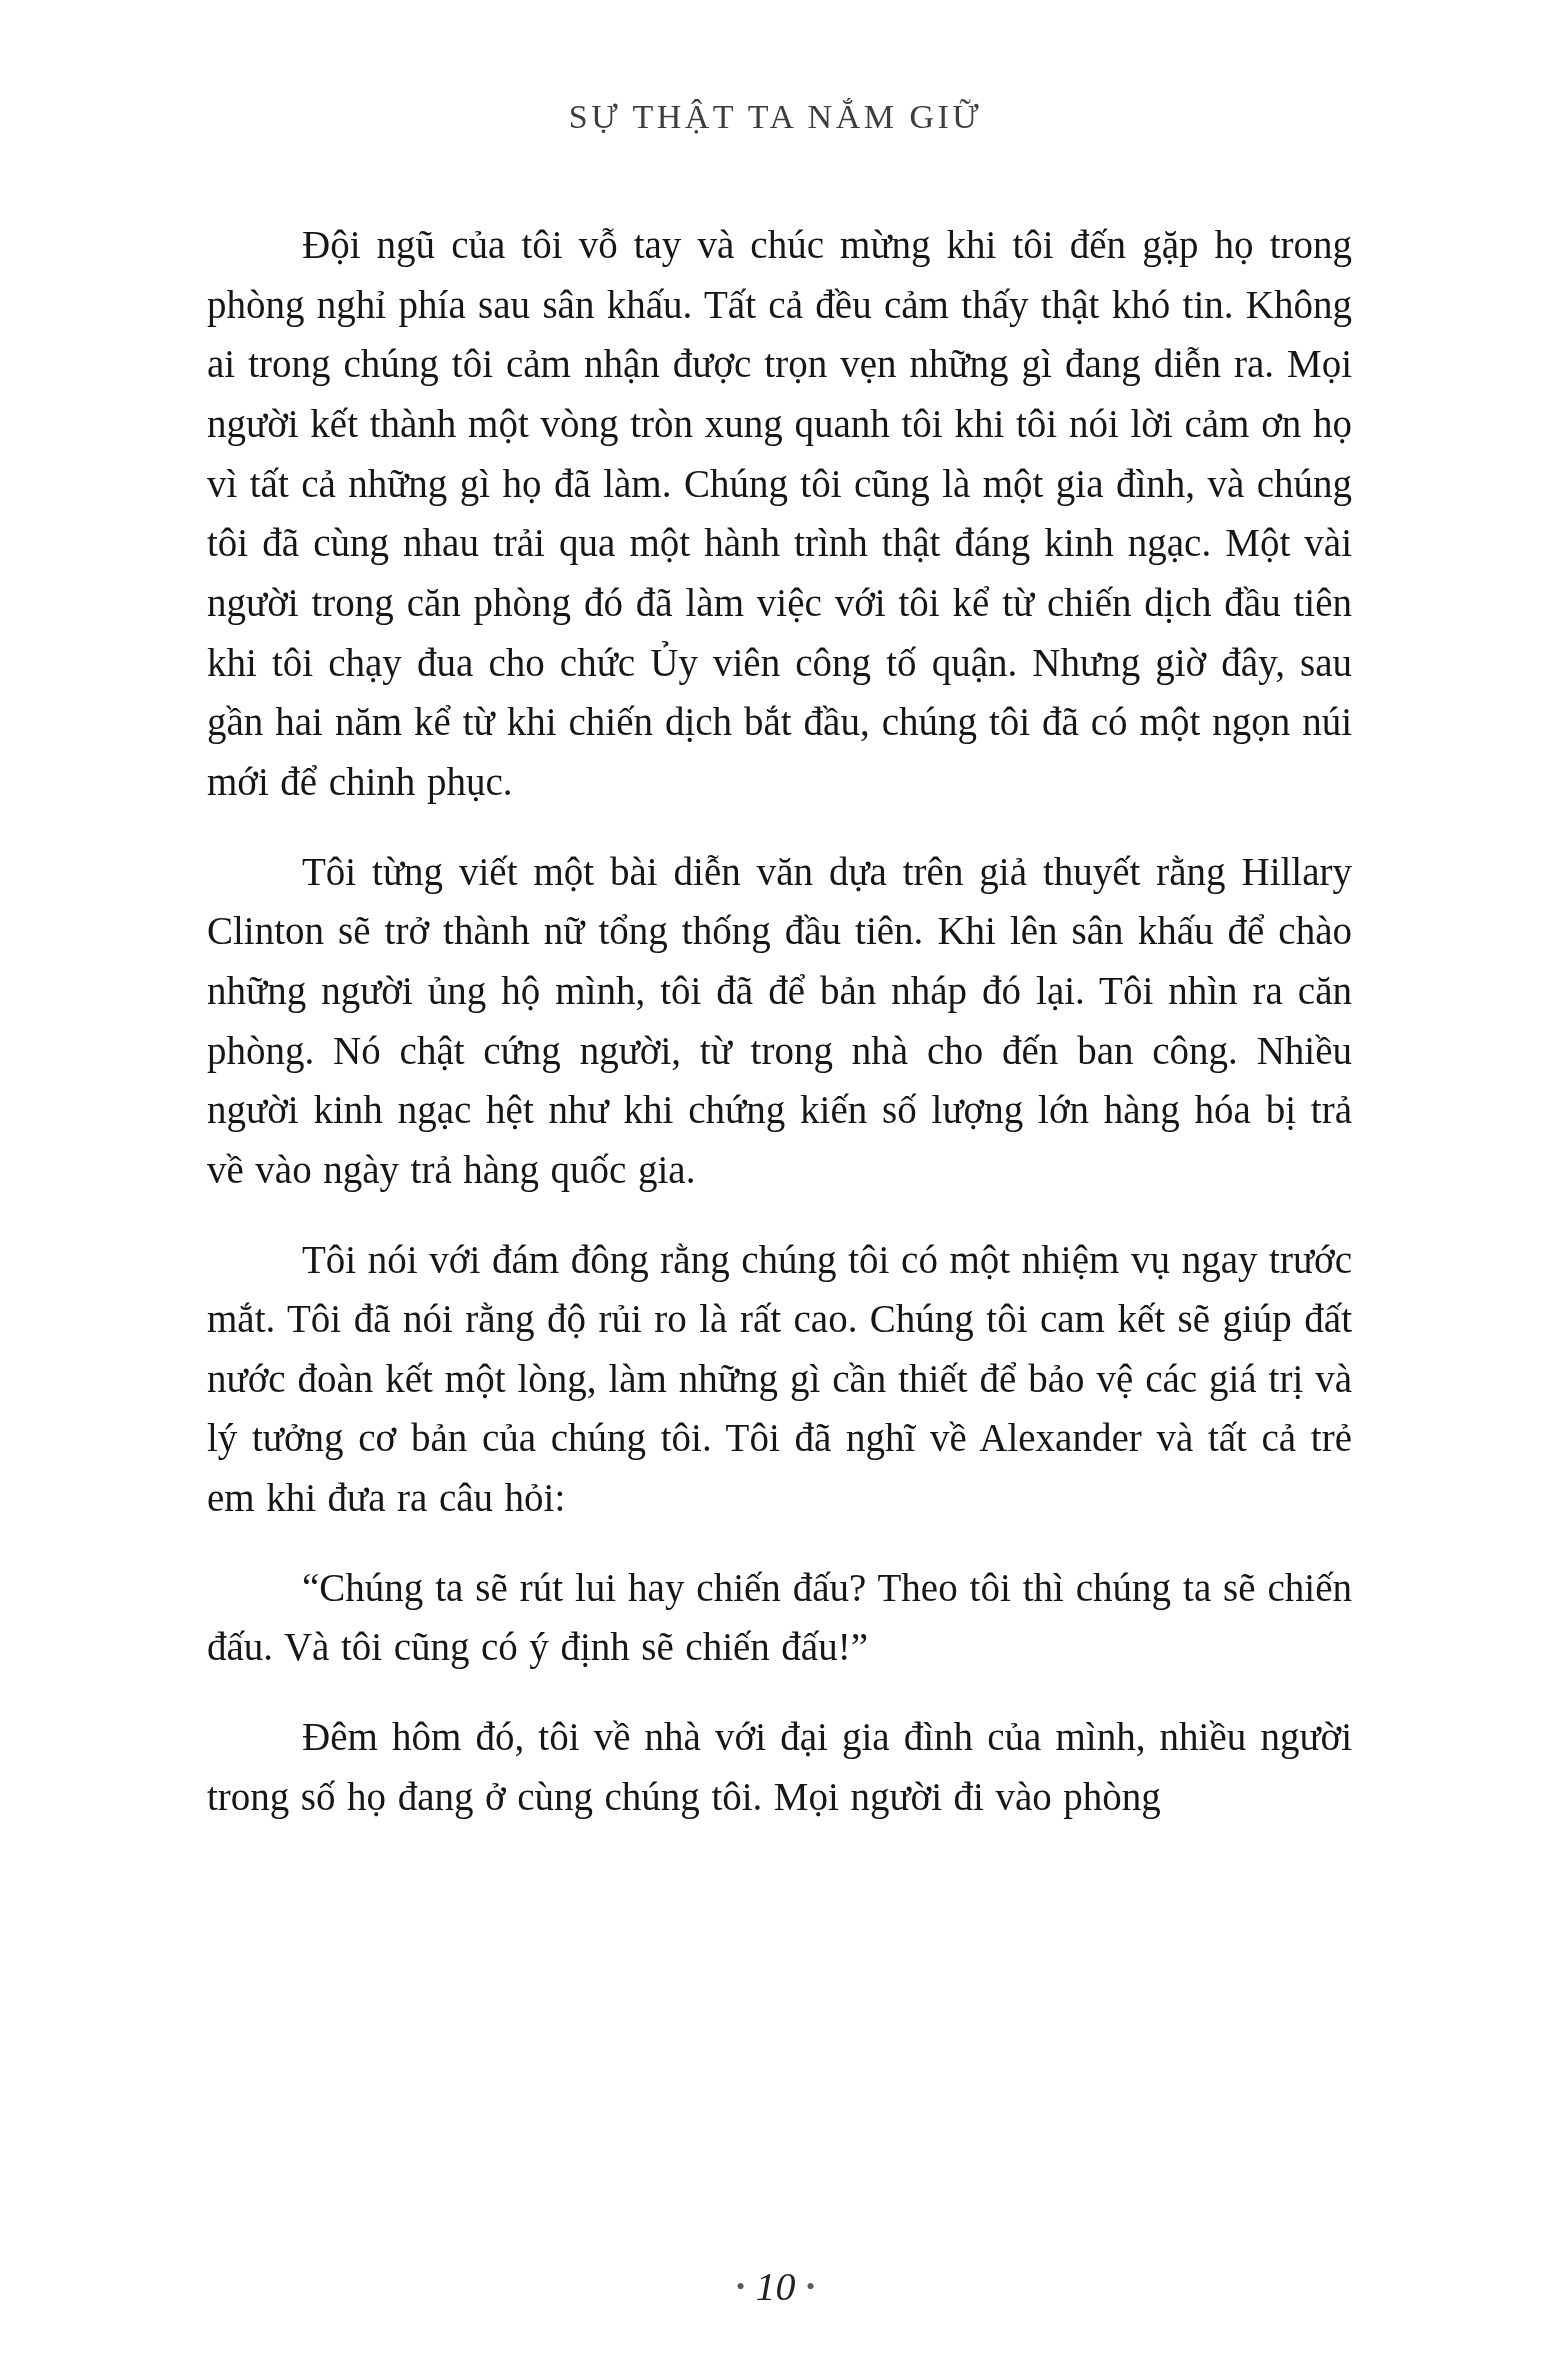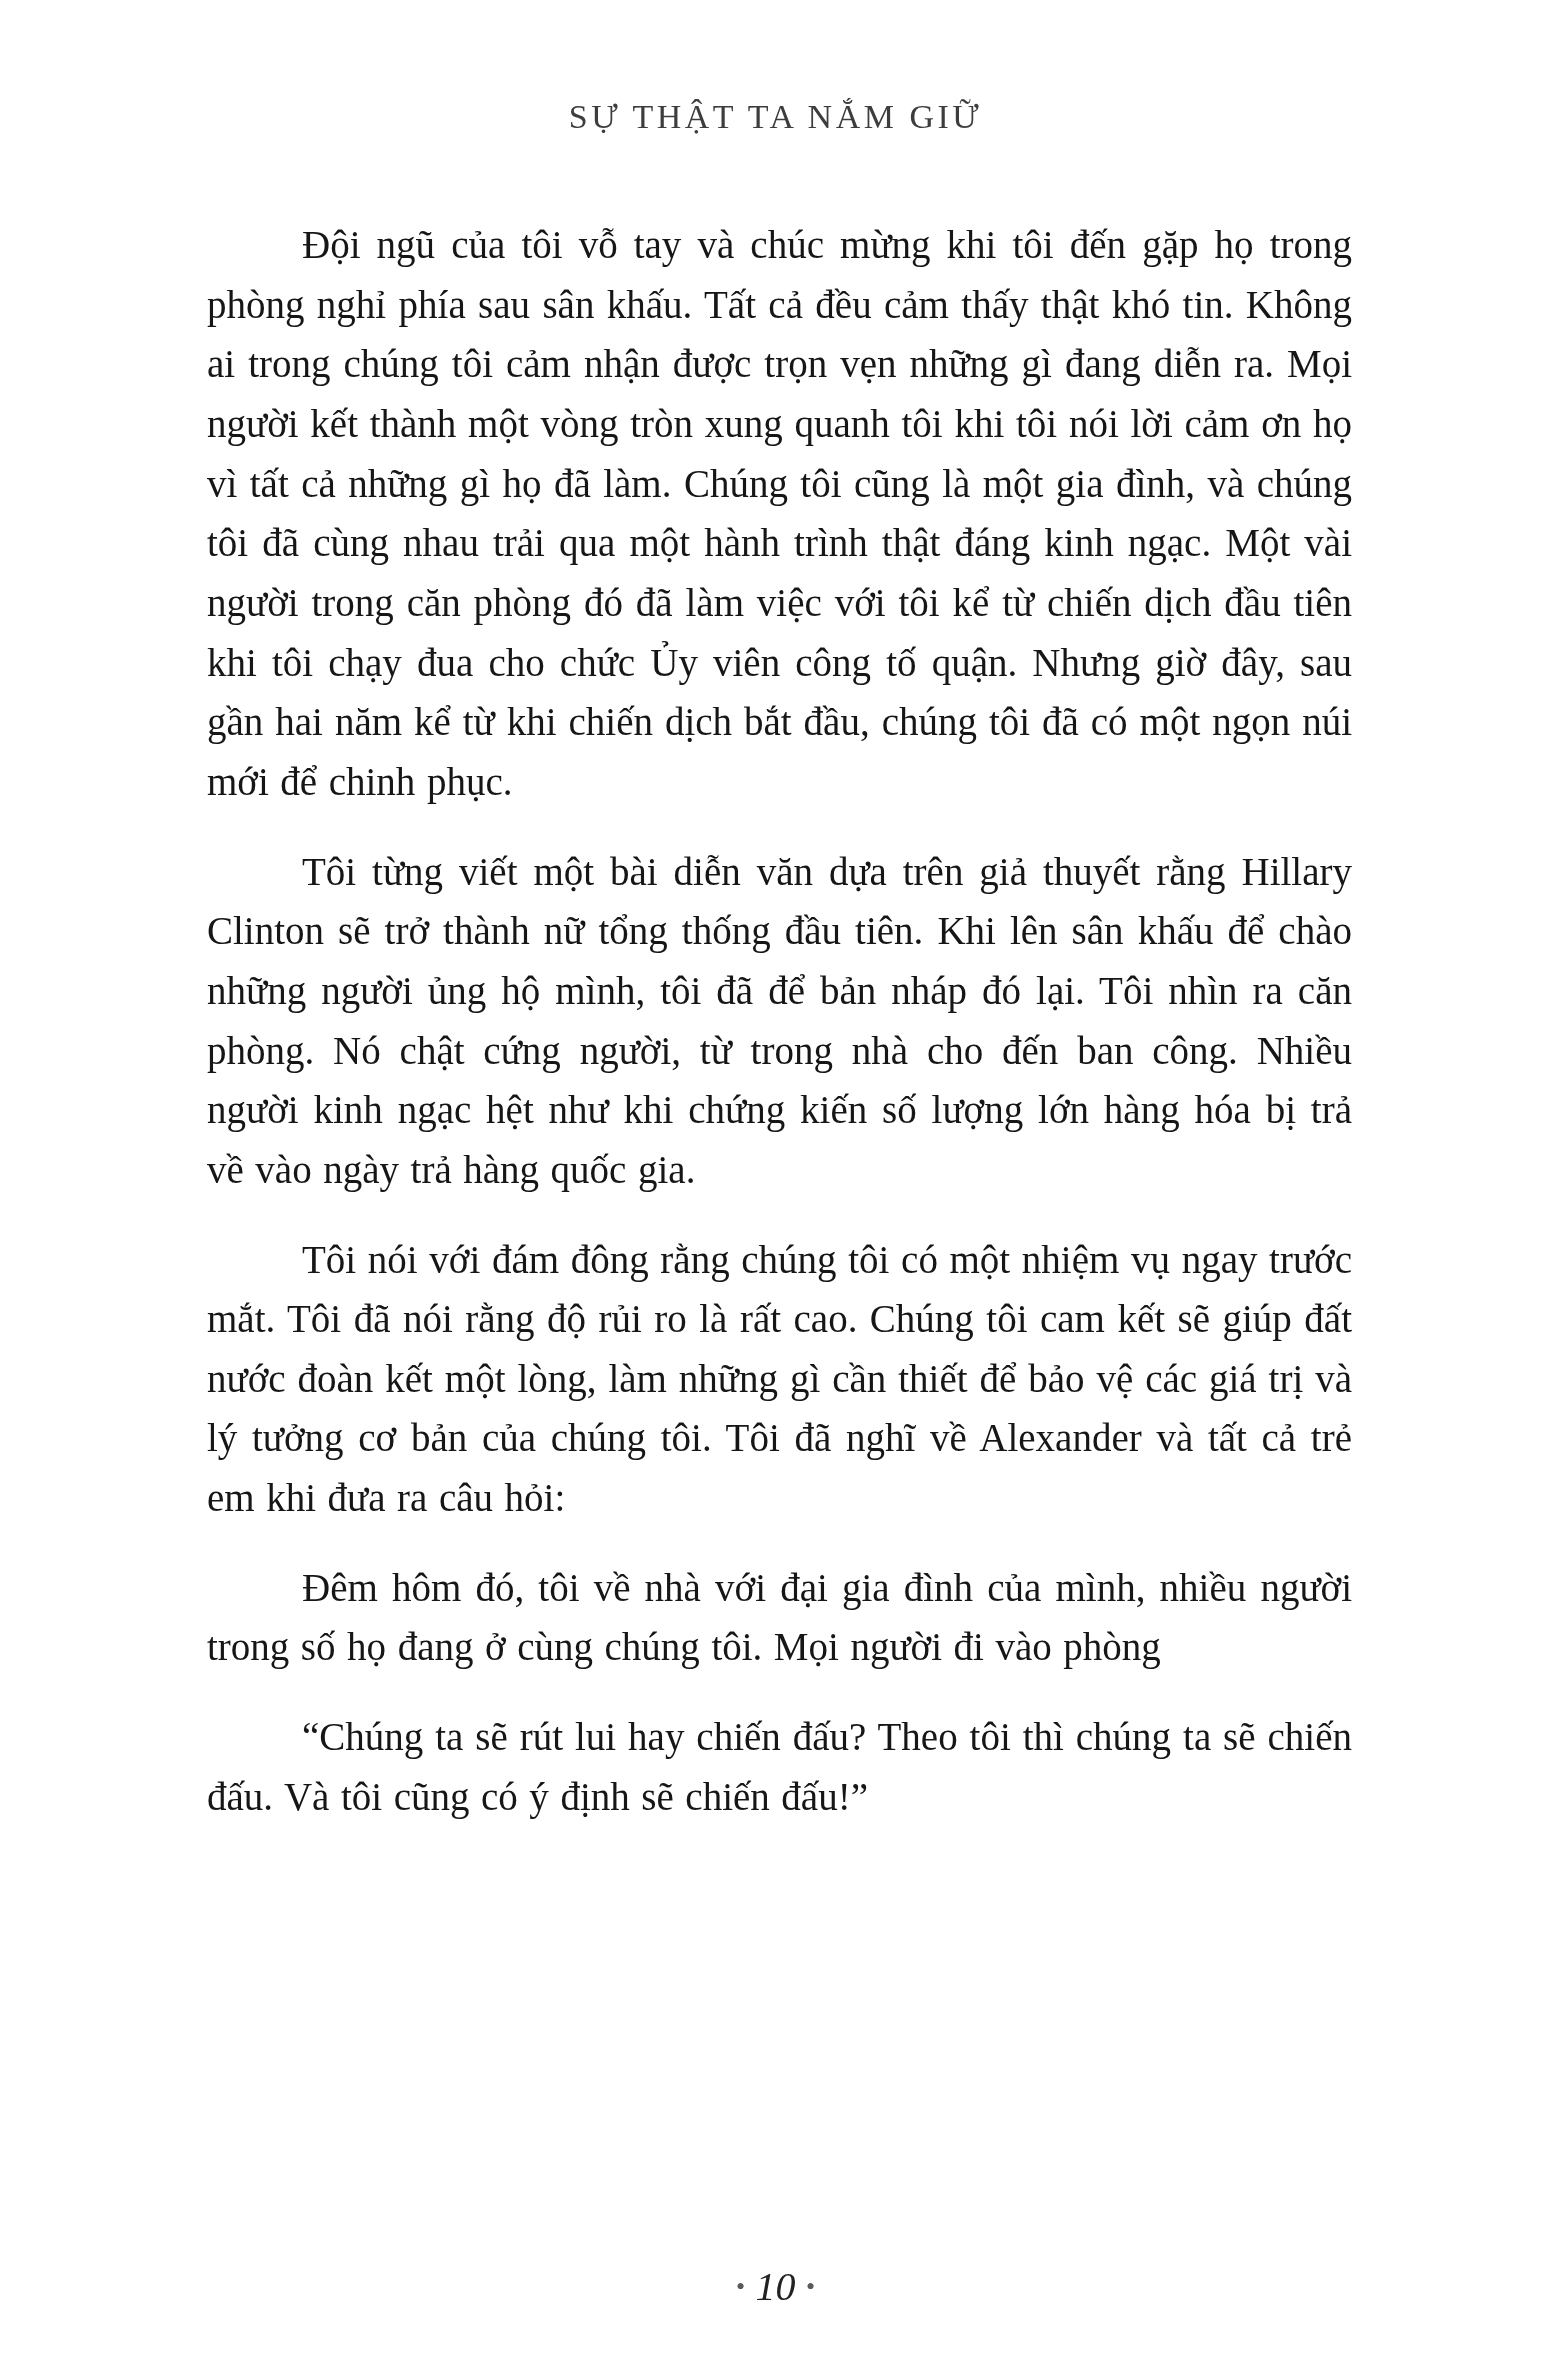--- a/index.html
+++ b/index.html
@@ -76,22 +76,22 @@
 <body>
 
 <div class="page">
 
   <div class="running-header">SỰ THẬT TA NẮM GIỮ</div>
 
   <div class="text-block">
     <p class="para indent">Đội ngũ của tôi vỗ tay và chúc mừng khi tôi đến gặp họ trong phòng nghỉ phía sau sân khấu. Tất cả đều cảm thấy thật khó tin. Không ai trong chúng tôi cảm nhận được trọn vẹn những gì đang diễn ra. Mọi người kết thành một vòng tròn xung quanh tôi khi tôi nói lời cảm ơn họ vì tất cả những gì họ đã làm. Chúng tôi cũng là một gia đình, và chúng tôi đã cùng nhau trải qua một hành trình thật đáng kinh ngạc. Một vài người trong căn phòng đó đã làm việc với tôi kể từ chiến dịch đầu tiên khi tôi chạy đua cho chức Ủy viên công tố quận. Nhưng giờ đây, sau gần hai năm kể từ khi chiến dịch bắt đầu, chúng tôi đã có một ngọn núi mới để chinh phục.</p>
     <p class="para indent">Tôi từng viết một bài diễn văn dựa trên giả thuyết rằng Hillary Clinton sẽ trở thành nữ tổng thống đầu tiên. Khi lên sân khấu để chào những người ủng hộ mình, tôi đã để bản nháp đó lại. Tôi nhìn ra căn phòng. Nó chật cứng người, từ trong nhà cho đến ban công. Nhiều người kinh ngạc hệt như khi chứng kiến số lượng lớn hàng hóa bị trả về vào ngày trả hàng quốc gia.</p>
     <p class="para indent">Tôi nói với đám đông rằng chúng tôi có một nhiệm vụ ngay trước mắt. Tôi đã nói rằng độ rủi ro là rất cao. Chúng tôi cam kết sẽ giúp đất nước đoàn kết một lòng, làm những gì cần thiết để bảo vệ các giá trị và lý tưởng cơ bản của chúng tôi. Tôi đã nghĩ về Alexander và tất cả trẻ em khi đưa ra câu hỏi:</p>
+    <p class="para indent">“Chúng ta sẽ rút lui hay chiến đấu? Theo tôi thì chúng ta sẽ chiến đấu. Và tôi cũng có ý định sẽ chiến đấu!”</p>
     <p class="para indent">Đêm hôm đó, tôi về nhà với đại gia đình của mình, nhiều người trong số họ đang ở cùng chúng tôi. Mọi người đi vào phòng</p>
-    <p class="para indent">“Chúng ta sẽ rút lui hay chiến đấu? Theo tôi thì chúng ta sẽ chiến đấu. Và tôi cũng có ý định sẽ chiến đấu!”</p>
   </div>
 
   <div class="footer">
     <span class="dot">•</span><span class="page-num">10</span><span class="dot">•</span>
   </div>
 
 </div>
 
 
 </body></html>

